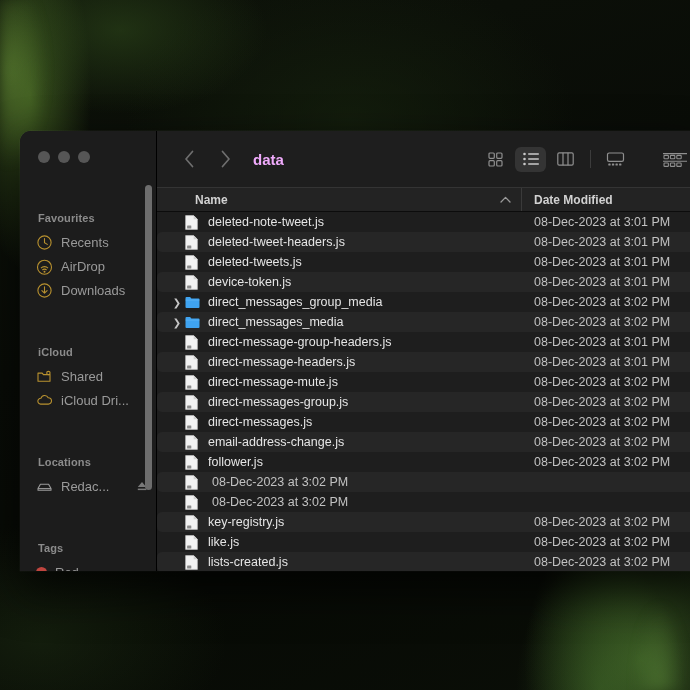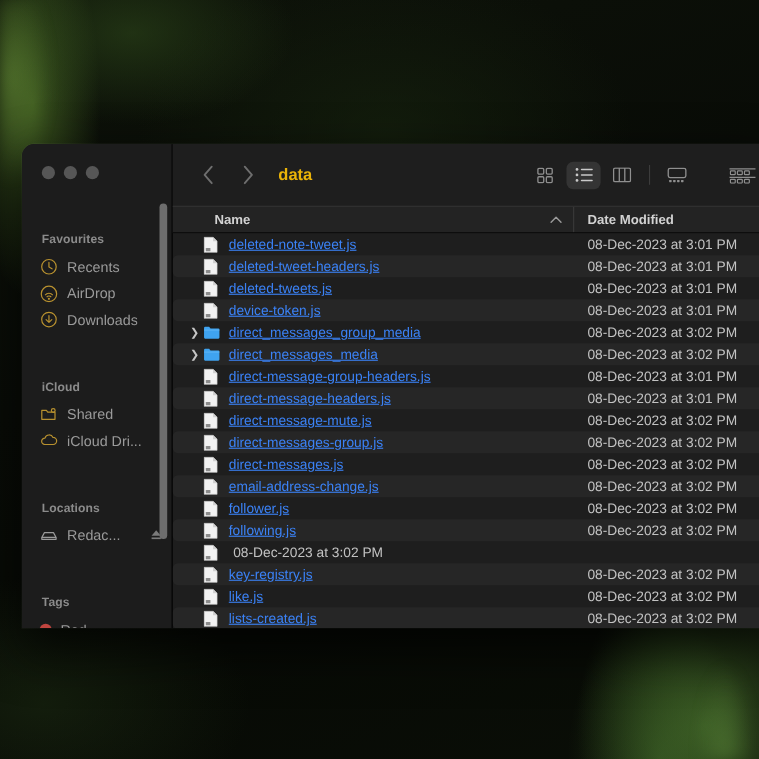--- a/index.html
+++ b/index.html
@@ -79,21 +79,21 @@
     height:56px; flex:0 0 56px;
     display:flex; align-items:center; gap:0;
     padding:0 0 0 18px;
     background:#1e1e1e;
     position:relative;
   }
   .navbtn {
     width:28px; height:28px; display:flex; align-items:center; justify-content:center;
     color:#6e6e6e;
   }
-  #title { font-size:15px; font-weight:bold; color:#eab308; margin-left:14px; }
+  #title { font-size:15px; font-weight:bold; color:#f0abfc; margin-left:14px; }
   #viewgroup { position:absolute; left:323px; display:flex; align-items:center; gap:4px; }
   .vbtn {
     width:31px; height:25px; border-radius:6px;
     display:flex; align-items:center; justify-content:center;
     color:#8f8f8f;
   }
   .vbtn.sel { background:#343434; color:#c9c9c9; }
   .vsep { width:1px; height:18px; background:#3c3c3c; margin:0 5px; }
   #groupbtn { position:absolute; left:502px; width:31px; height:25px;
     display:flex; align-items:center; justify-content:center; color:#8f8f8f; }
@@ -112,21 +112,21 @@
   #ch-sep { width:1px; align-self:stretch; background:#3a3a3a; }
   #ch-date { width:180px; flex:0 0 180px; padding-left:12px; }
 
   
   #filelist { flex:1; overflow:hidden; background:#1e1e1e; padding-top:0; }
   .row { height:20px; display:flex; align-items:center; font-size:12.5px; position:relative; }
   .row.alt { background:#262626; border-radius:5px 0 0 5px; }
   .row .disc { width:12px; flex:0 0 12px; text-align:center; color:#c6c6c6; font-size:10px; margin-left:14px; }
   .row .disc.empty { color:transparent; }
   .row .ficon { width:15px; flex:0 0 15px; margin-left:2px; display:flex; align-items:center; }
-  .row .fname { color:#3b82f6; padding-left:8px; flex:1; white-space:nowrap; overflow:hidden;text-decoration:underline; }
+  .row .fname { color:#e5e5e5; padding-left:8px; flex:1; white-space:nowrap; overflow:hidden; }
   .row .fdate { width:180px; flex:0 0 180px; padding-left:12px; color:#c2c2c2; }
 </style>
 </head>
 <body>
 
 <div id="desktop"></div>
 
 <div id="finder">
 
   <div id="sidebar">
@@ -451,21 +451,20 @@
         </div>
         <div class="row alt">
           <span class="disc empty"></span>
           <span class="ficon">
             <svg width="13" height="15" viewBox="0 0 13 15">
   <path d="M.6.6h8.1L12.4 4.3v10.1H.6z" fill="#f2f2f2" stroke="#c9c9c9" stroke-width=".6"></path>
   <path d="M8.7.6v3.7h3.7z" fill="#cfcfcf"></path>
   <rect x="2.1" y="10.4" width="4.2" height="3" rx=".5" fill="#8b8b8b"></rect>
 </svg>
           </span>
-          <span class="fname">following.js</span>
           <span class="fdate">08-Dec-2023 at 3:02 PM</span>
         </div>
         <div class="row">
           <span class="disc empty"></span>
           <span class="ficon">
             <svg width="13" height="15" viewBox="0 0 13 15">
   <path d="M.6.6h8.1L12.4 4.3v10.1H.6z" fill="#f2f2f2" stroke="#c9c9c9" stroke-width=".6"></path>
   <path d="M8.7.6v3.7h3.7z" fill="#cfcfcf"></path>
   <rect x="2.1" y="10.4" width="4.2" height="3" rx=".5" fill="#8b8b8b"></rect>
 </svg>

